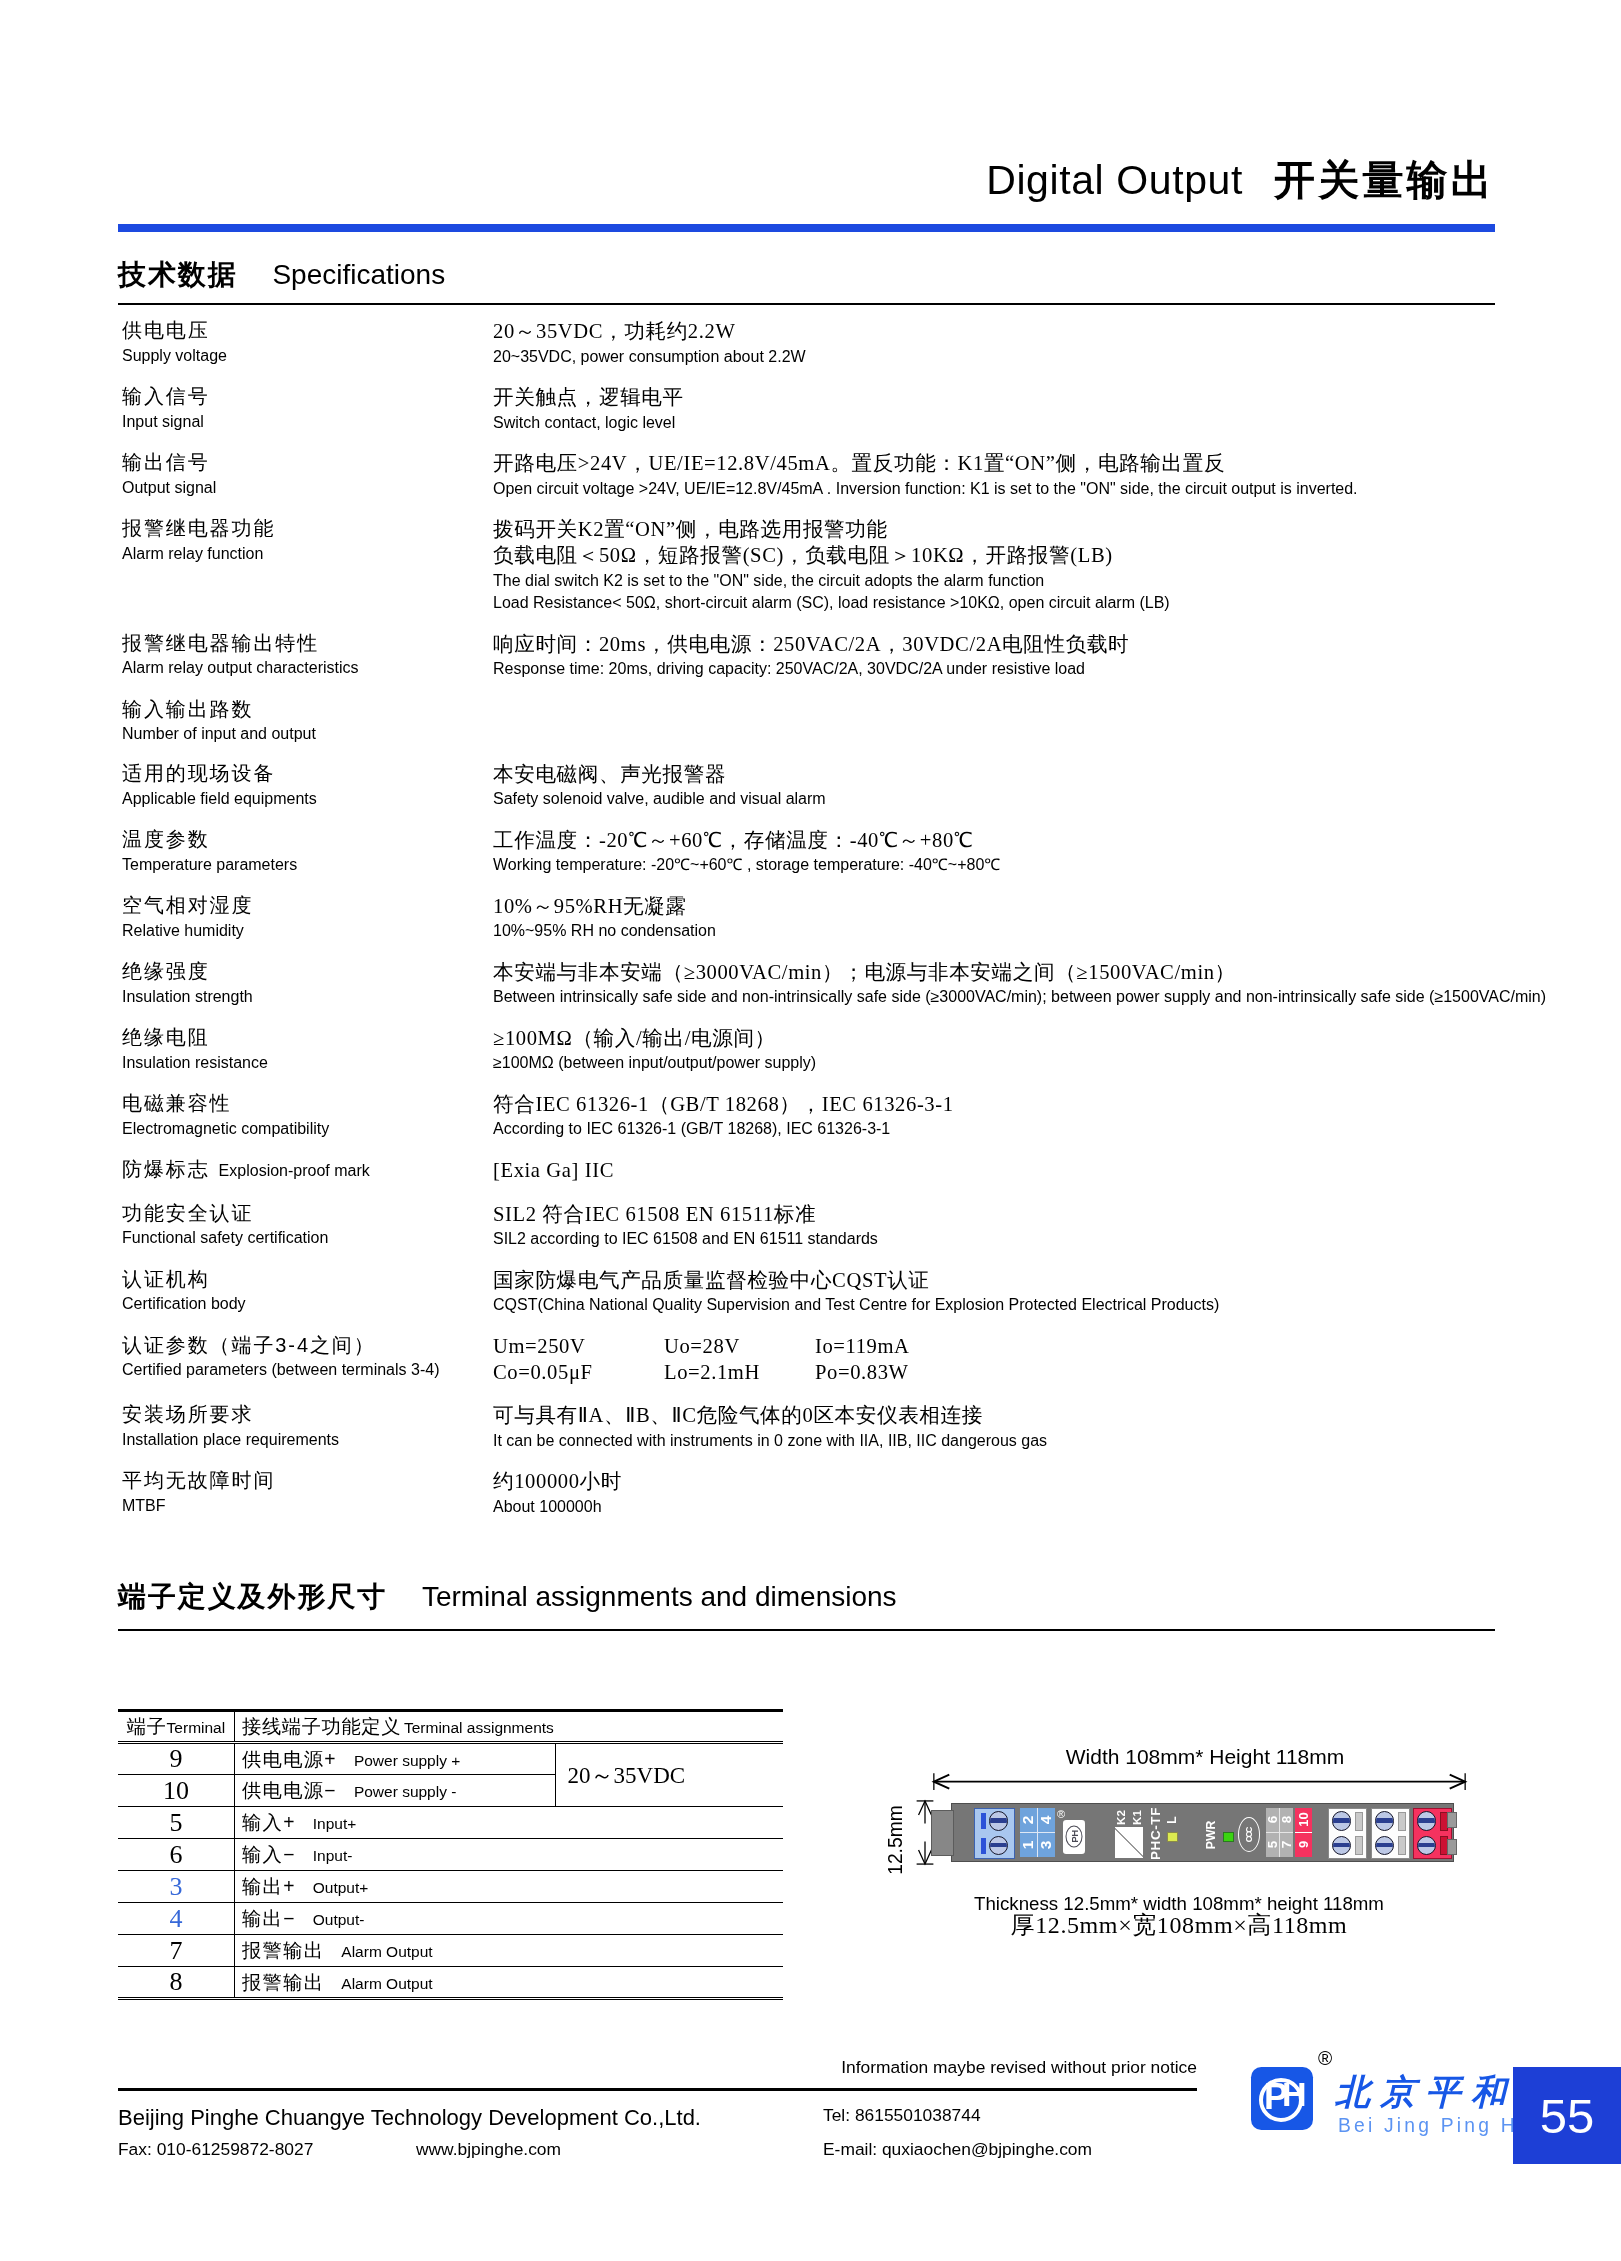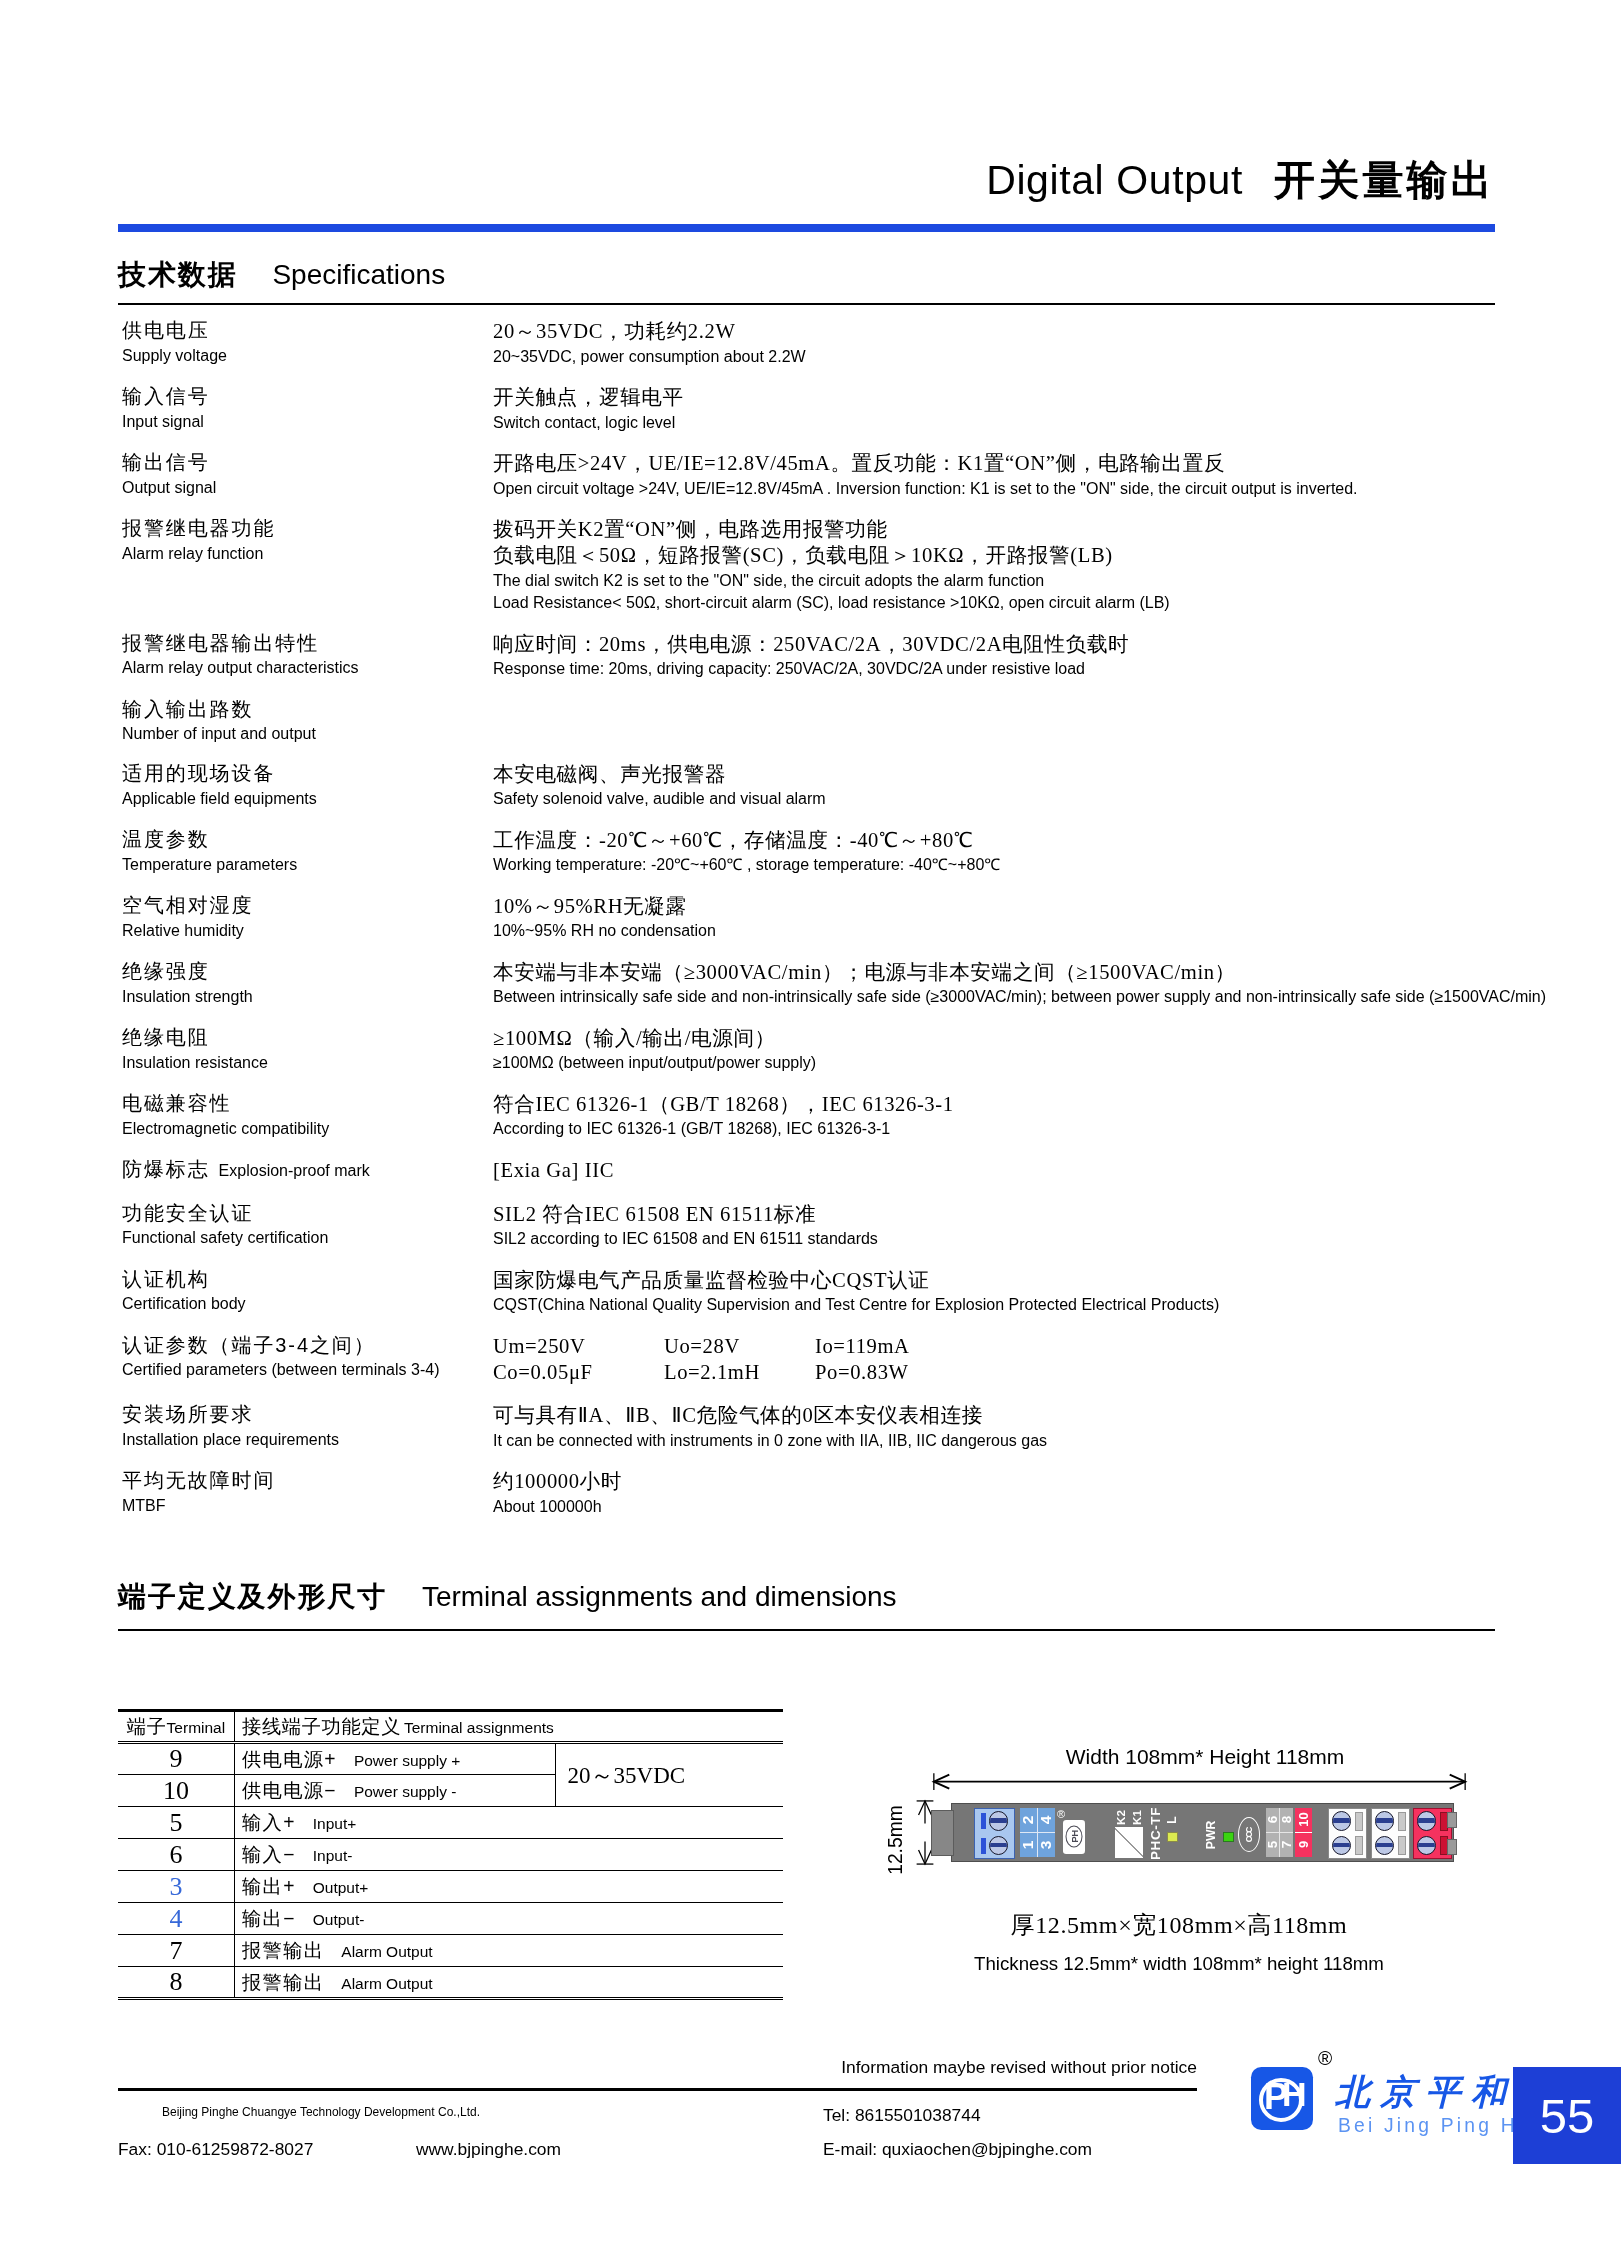--- a/index.html
+++ b/index.html
@@ -47,21 +47,21 @@
   .hd-en{font-size:15.5px;}
   .sup-v{font-family:"Liberation Serif", serif;font-size:23px;}
   
   .dim-width-label{position:absolute;top:1745px;left:960px;width:490px;text-align:center;font-size:21px;}
   .dim-harrow{position:absolute;top:1772px;left:927px;}
   .dim-varrow{position:absolute;top:1799px;left:914px;}
   .dim-side-label{position:absolute;top:1829px;left:857px;width:77px;text-align:center;font-size:19.3px;
                   transform:rotate(-90deg);transform-origin:center;}
   .size-zh{position:absolute;top:1909px;left:947px;width:464px;text-align:center;
            font-size:24px;font-family:"Liberation Serif", serif;letter-spacing:0.6px;}
-  .size-en{position:absolute;top:1953px;left:947px;width:464px;text-align:center;font-size:18.7px;}
+  .size-en{position:absolute;top:1893px;left:947px;width:464px;text-align:center;font-size:18.7px;}
   
   .device{position:absolute;top:1803px;left:951px;width:503px;height:59px;background:#767676;
           border:1.3px solid #4e4e4e;box-sizing:border-box;}
   .device .rot{display:inline-block;transform:rotate(-90deg);white-space:nowrap;color:#fff;font-weight:700;}
   .dev-tab-left{position:absolute;left:-20.6px;top:6.4px;width:20.6px;height:44px;background:#878787;border:0.6px solid #5c5c5c;}
   .dev-blue-block{position:absolute;left:22px;top:3.9px;width:39px;height:49px;background:#a9c7ef;border:1.3px solid #3c62b0;
                   display:flex;flex-direction:column;justify-content:space-around;align-items:center;}
   .dev-blue-block .prow{display:flex;align-items:center;gap:2.6px;}
   .pin{width:5.8px;height:16px;background:#2b52d8;}
   .screw{width:19.3px;height:19.3px;border-radius:50%;background:#bcc8e6;border:1.9px solid #15162a;
@@ -108,21 +108,21 @@
   .slot-red{background:#cc1133;border-color:#881022;}
   .w1{left:376px;} .w2{left:419px;}
   .dev-rblock{position:absolute;left:461px;top:3.9px;width:37px;height:49px;background:#f5325f;border:0.6px solid #a01030;
               display:flex;flex-direction:column;justify-content:space-around;align-items:center;}
   .dev-rblock .prow{display:flex;align-items:center;gap:3.2px;}
   .dev-tab-r{position:absolute;right:-3.9px;width:7.7px;height:14px;background:#9a9a9a;border:0.6px solid #666;}
   .t1{top:7.7px;} .t2{top:35px;}
   
   .f-notice{position:absolute;top:2057px;left:118px;width:1079px;text-align:right;font-size:17.4px;}
   .f-rule{position:absolute;top:2088px;left:118px;width:1079px;height:2.6px;background:#000;}
-  .f-company{position:absolute;top:2105px;left:118px;font-size:12px;margin-left:44px;}
+  .f-company{position:absolute;top:2105px;left:118px;font-size:22px;}
   .f-tel{position:absolute;top:2105px;left:823px;font-size:17.4px;}
   .f-fax{position:absolute;top:2139px;left:118px;font-size:17.4px;}
   .f-web{position:absolute;top:2139px;left:416px;font-size:17.4px;}
   .f-email{position:absolute;top:2139px;left:823px;font-size:17.4px;}
   .logo-sq{position:absolute;top:2067px;left:1251px;width:62px;height:63px;background:#1757e6;border-radius:10.3px;}
   .logo-ring{position:absolute;top:11px;left:8.4px;width:36px;height:36px;border:4.5px solid #fff;border-radius:50%;}
   .logo-p{position:absolute;top:10.3px;left:13px;font-size:36px;font-weight:700;color:#fff;line-height:39px;}
   .logo-h{position:absolute;top:7.7px;left:31px;font-size:34px;font-weight:700;color:#fff;line-height:39px;}
   .logo-reg{position:absolute;top:2048px;left:1318px;font-size:19.3px;}
   .logo-zh{position:absolute;top:2069px;left:1335px;font-size:35px;font-weight:700;font-style:italic;

